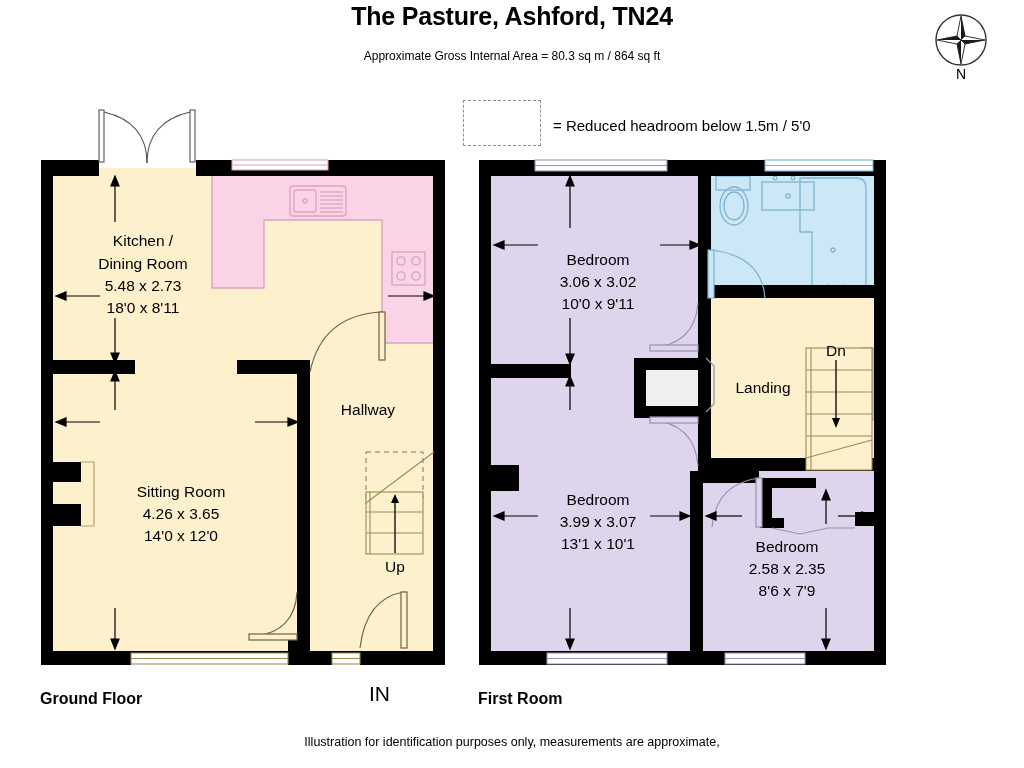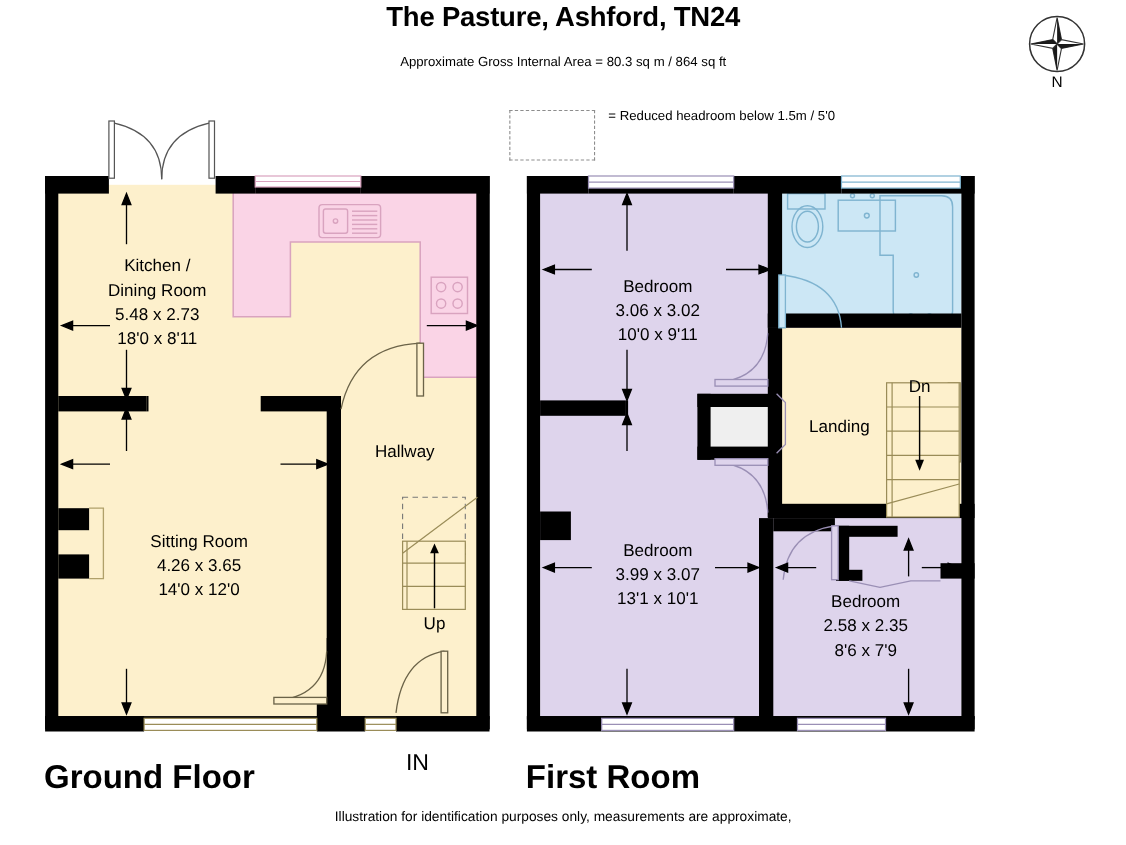--- a/index.html
+++ b/index.html
@@ -42,43 +42,43 @@
   #legend-swatch {
     position: absolute;
     left: 463px; top: 100px;
     width: 78px; height: 46px;
     border: 1px dashed #8d8d8d;
     background: #ffffff;
     box-sizing: border-box;
   }
   #legend-text {
     position: absolute;
-    left: 553px; top: 98px;
-    font-size: 12px;
+    left: 553px; top: 117px;
+    font-size: 15px;
     white-space: nowrap;
   }
 
   
   #compass {
     position: absolute;
     left: 933px; top: 12px;
     width: 56px; height: 56px;
   }
   #compass-label {
     position: absolute;
     left: 933px; top: 66px;
     width: 56px;
     text-align: center;
     font-size: 14px;
   }
 
   
   .floor-caption {
     position: absolute;
-    font-size: 30px;
+    font-size: 16px;
     font-weight: bold;
   }
   #caption-ground { left: 40px; top: 690px; }
   #caption-first  { left: 478px; top: 690px; }
 
   #in-label {
     position: absolute;
     left: 369px; top: 682px;
     font-size: 21px;
   }

